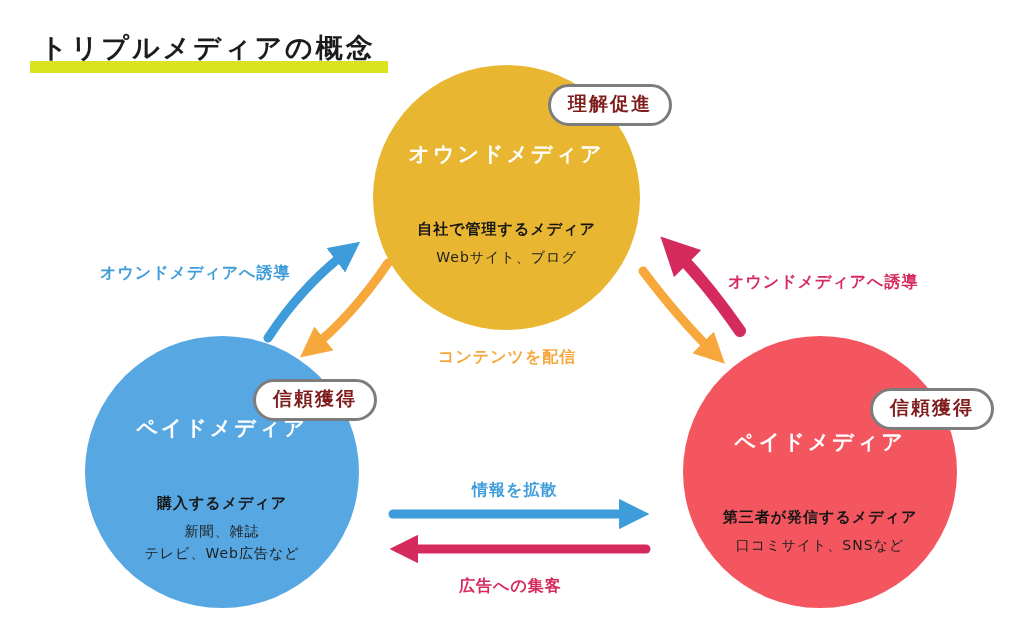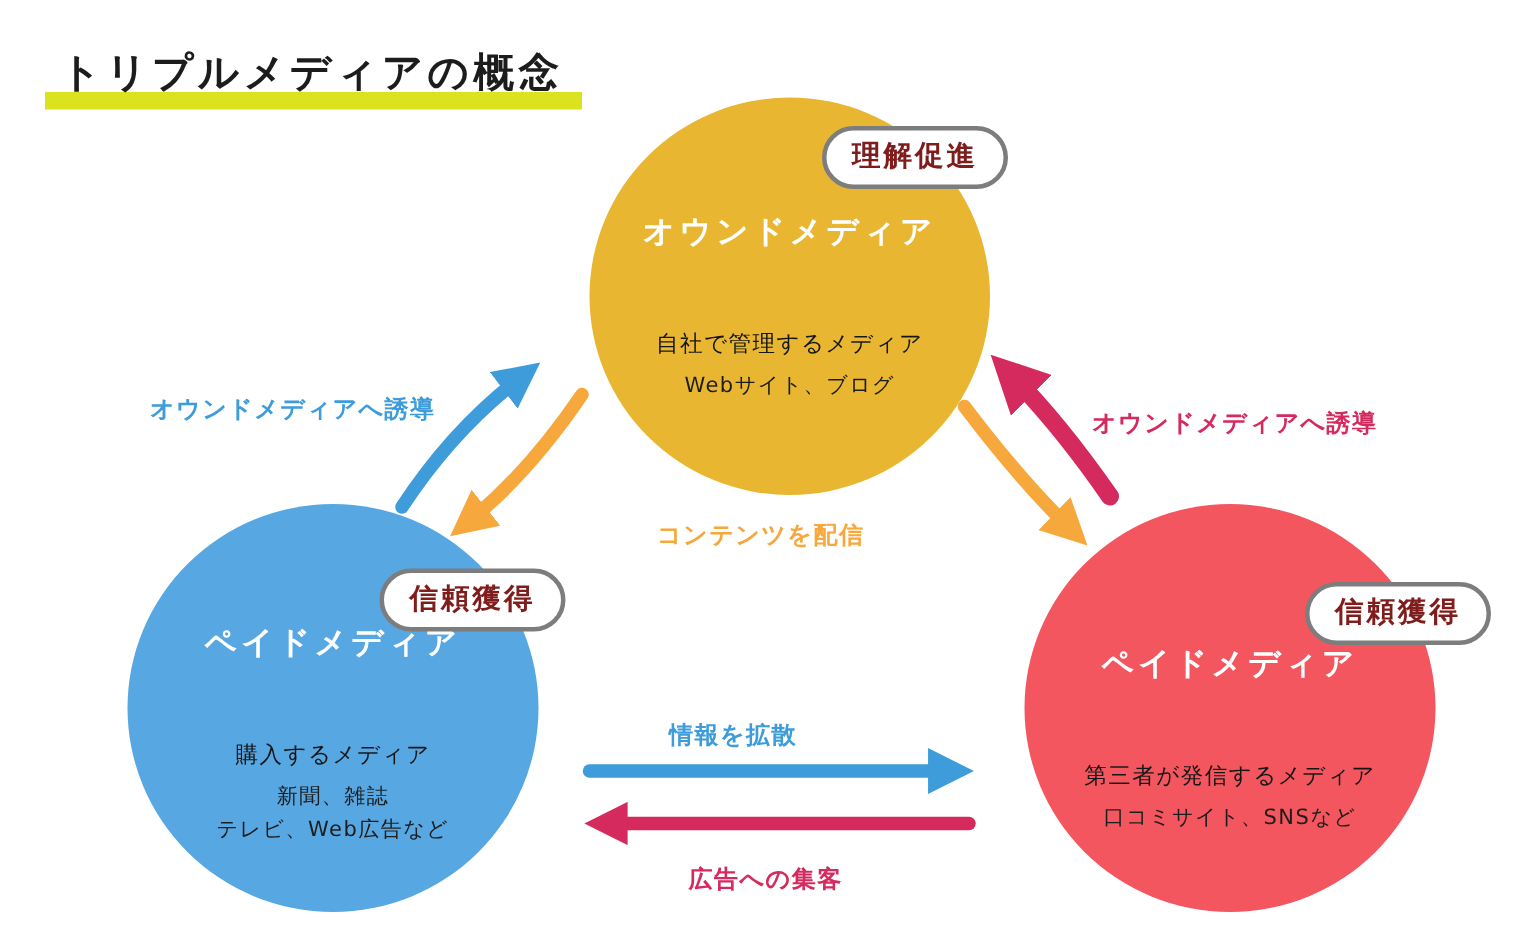--- a/index.html
+++ b/index.html
@@ -42,35 +42,35 @@
   .circle {
     position: absolute;
     border-radius: 50%;
     display: flex;
     flex-direction: column;
     align-items: center;
     justify-content: center;
     text-align: center;
     z-index: 2;
   }
-  .circle.owned  { left: 393px; top: 65px;  width: 267px; height: 265px; background: var(--owned_circle, #e8b630); padding-top: 14px; box-sizing: border-box; }
+  .circle.owned  { left: 373px; top: 65px;  width: 267px; height: 265px; background: var(--owned_circle, #e8b630); padding-top: 14px; box-sizing: border-box; }
   .circle.paid   { left: 85px;  top: 336px; width: 274px; height: 272px; background: var(--paid_circle, #57a7e2); padding-top: 34px; box-sizing: border-box; }
   .circle.earned { left: 683px; top: 336px; width: 274px; height: 272px; background: var(--earned_circle, #f4565f); padding-top: 40px; box-sizing: border-box; }
 
   .circle-name {
     font-size: 21px;
     font-weight: bold;
     color: #ffffff;
     letter-spacing: 3px;
     margin-bottom: 16px;
     white-space: nowrap;
   }
   .circle-sub {
     font-size: 15px;
-    font-weight: normal;
+    font-weight: bold;
     color: #161616;
     letter-spacing: 1px;
     margin-bottom: 7px;
     white-space: nowrap;
     margin-top: 36px;
   }
   .circle-detail {
     font-size: 14px;
     color: #1d1d1d;
     letter-spacing: 1px;
@@ -104,21 +104,21 @@
     letter-spacing: 1px;
     z-index: 2;
     white-space: nowrap;
   }
   .lbl-blue   { color: var(--blue_arrow, #3d9cd9); }
   .lbl-orange { color: var(--orange_arrow, #f6a83c); }
   .lbl-red    { color: var(--red_arrow, #d52a5e); }
   .lbl-paid-owned   { left: 100px; top: 263px; }
   .lbl-content      { left: 438px; top: 347px; }
   .lbl-earned-owned { left: 728px; top: 272px; }
-  .lbl-spread       { left: 446px; top: 480px; }
+  .lbl-spread       { left: 472px; top: 480px; }
   .lbl-ads          { left: 459px; top: 576px; }
 </style>
 </head>
 <body>
 
 <div class="canvas">
 
   <div class="title">トリプルメディアの概念</div>
 
   <svg class="arrows" width="1024" height="629" viewBox="0 0 1024 629">

